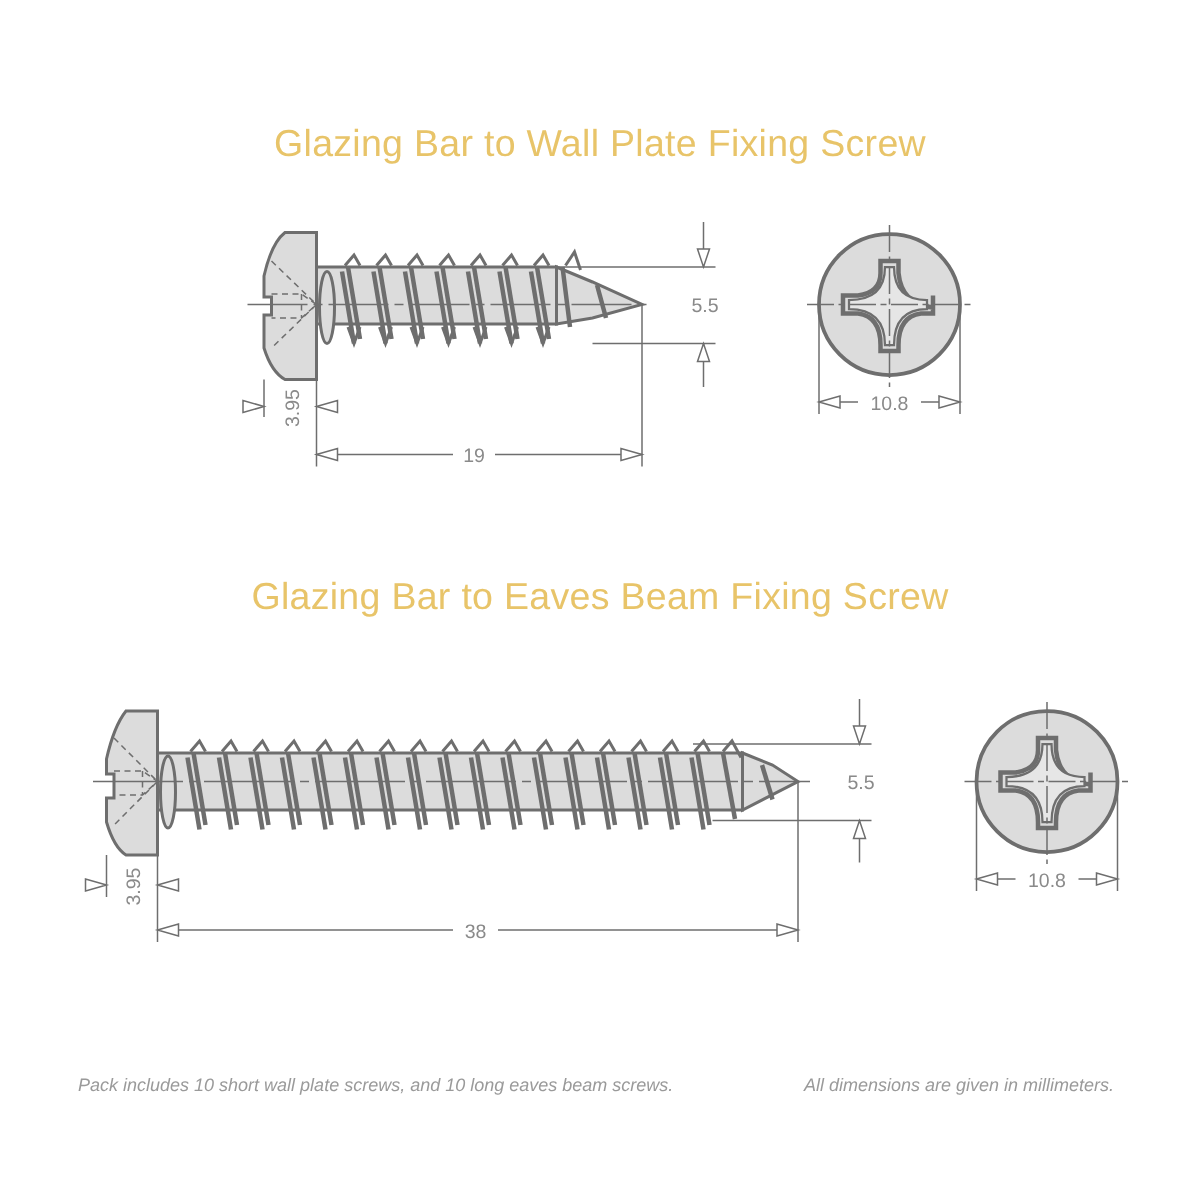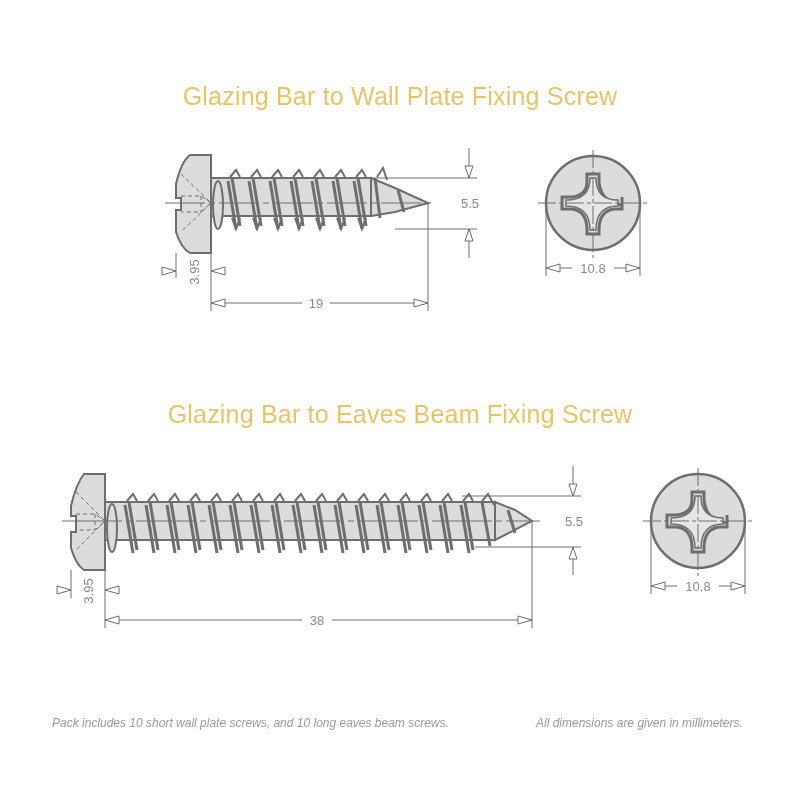--- a/index.html
+++ b/index.html
@@ -6,21 +6,21 @@
     body { width:800px; height:800px; position:relative; overflow:hidden; font-family:"Liberation Sans", sans-serif; }
     .title { position:absolute; left:0; width:800px; text-align:center; color:#e8c469; font-size:25px; font-weight:normal; letter-spacing:0.2px; }
     .dim { font-family:"Liberation Sans", sans-serif; font-size:13px; fill:#8a8a8a; }
     .footer { position:absolute; top:716px; color:#9a9a9a; font-style:italic; font-size:12px; }
     svg { position:absolute; left:0; top:0; }
   </style>
 </head>
 <body>
 
 <div class="title" style="top:82px;">Glazing Bar to Wall Plate Fixing Screw</div>
-<div class="title" style="top:400px;">Glazing Bar to Eaves Beam Fixing Screw</div>
+<div class="title" style="top:384px;">Glazing Bar to Eaves Beam Fixing Screw</div>
 
 <svg width="800" height="800" viewBox="0 0 800 800">
   <defs>
     <pattern id="thread" width="1" height="1"></pattern>
   </defs>
 
   <g stroke="#6e6e6e" fill="#dcdcdc">
 
     <rect x="211" y="178" width="160" height="38" stroke-width="2"></rect>
 

